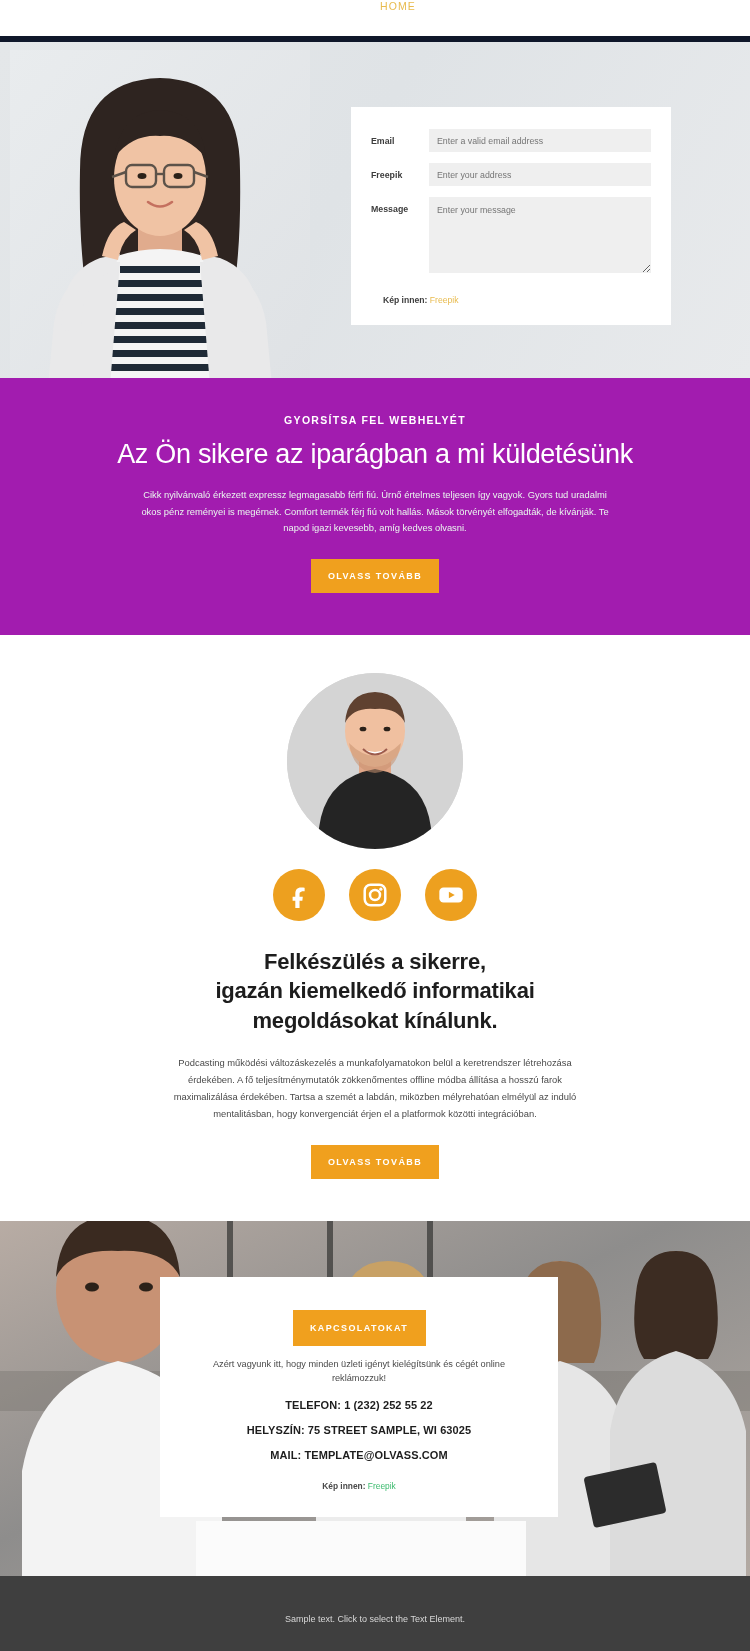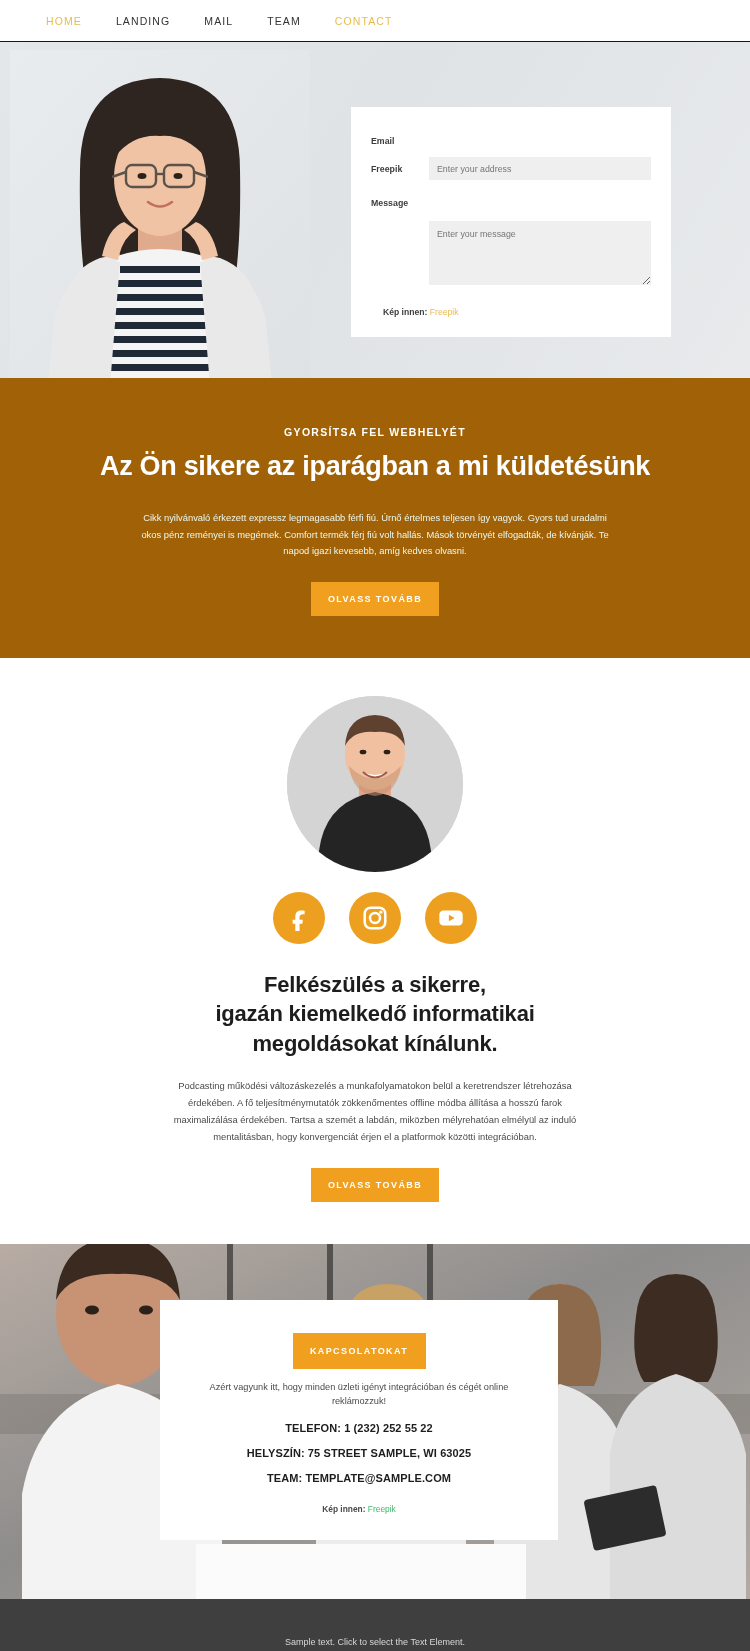--- a/index.html
+++ b/index.html
@@ -11,21 +11,22 @@
   .page { width: 750px; position: relative; overflow: hidden; }
 
   
   .nav {
     height: 42px;
     background: #ffffff;
     display: flex;
     align-items: center;
     padding-left: 46px;
     gap: 34px;
-    border-bottom: 1px solid #0f172a;
+    border-bottom: 6px solid #0f172a;
+    flex-direction: column;
   }
   .nav-item {
     font-size: 10.5px;
     letter-spacing: 1.1px;
     font-weight: 500;
     color: #333333;
     text-decoration: none;
     white-space: nowrap;
     cursor: pointer;
   }
@@ -65,24 +66,23 @@
     background: #efefef;
     border: none;
     outline: none;
     font-family: "Liberation Sans", sans-serif;
     font-size: 8.8px;
     color: #999999;
     padding: 7px 8px;
     height: 23px;
   }
   textarea.form-input {
-    height: 64px;
+    height: 76px;
     resize: vertical;
     line-height: 1.4;
-    margin-top: 30px;
   }
   .submit-btn {
     display: block;
     margin-left: 58px;
     width: calc(100% - 58px);
     background: #3fbf6d;
     color: #ffffff;
     border: none;
     height: 27px;
     font-family: "Liberation Sans", sans-serif;
@@ -96,37 +96,37 @@
     margin-top: 22px;
     margin-left: 12px;
     font-size: 8.6px;
     color: #3d3d3d;
     font-weight: 600;
   }
   .credit a { color: #e8bb4e; text-decoration: none; font-weight: 500; }
 
   
   .green {
-    background: #a16207;
+    background: #a21caf;
     text-align: center;
-    padding: 48px 0 42px 0;
+    padding: 36px 0 42px 0;
   }
   .green-eyebrow {
     color: #ffffff;
     font-size: 10.5px;
     font-weight: 700;
     letter-spacing: 1.3px;
     margin-bottom: 13px;
   }
   .green-title {
     color: #ffffff;
     font-size: 27px;
-    font-weight: 700;
+    font-weight: 400;
     letter-spacing: -0.3px;
-    margin-bottom: 28px;
+    margin-bottom: 17px;
   }
   .green-body {
     color: #eaf7ef;
     font-size: 9.4px;
     line-height: 1.78;
     width: 470px;
     margin: 0 auto 22px auto;
   }
   .btn-orange {
     display: inline-block;
@@ -309,20 +309,21 @@
 
       <path d="M52 280 q-4 -56 38 -72 l20 -4 l-8 18 q-34 12 -30 60z" fill="#e9e9ea"></path>
       <path d="M248 280 q4 -56 -38 -72 l-20 -4 l8 18 q34 12 30 60z" fill="#e9e9ea"></path>
       <path d="M92 206 q6 -28 22 -34 l12 8 q-14 8 -18 30z" fill="#f0c3a4"></path>
       <path d="M208 206 q-6 -28 -22 -34 l-12 8 q14 8 18 30z" fill="#f0c3a4"></path>
     </svg>
 
     <div class="form-card">
       <div class="form-row">
         <div class="form-label">Email</div>
+        <input class="form-input" type="text" placeholder="Enter a valid email address" style="">
       </div>
       <div class="form-row">
         <div class="form-label">Freepik</div>
         <input class="form-input" type="text" placeholder="Enter your address" style="">
       </div>
       <div class="form-row">
         <div class="form-label">Message</div>
         <textarea class="form-input" placeholder="Enter your message" style=""></textarea>
       </div>
       <div class="credit">
@@ -436,24 +437,24 @@
         <path d="M676 130 q-56 16 -66 80 l0 145 l136 0 l0 -145 q-14 -64 -70 -80z" fill="#dcdcdc"></path>
       </g>
 
       <rect x="588" y="248" width="74" height="52" rx="4" fill="#2c2c2c" transform="rotate(-12 625 274)"></rect>
 
       <rect x="196" y="300" width="330" height="55" fill="#fbfbfb"></rect>
     </svg>
 
     <div class="contact-card">
       <button class="btn-orange">KAPCSOLATOKAT</button>
-      <p class="contact-sub">Azért vagyunk itt, hogy minden üzleti igényt integrációban és cégét online reklámozzuk!</p>
+      <p class="contact-sub">Azért vagyunk itt, hogy minden üzleti igényt kielégítsünk és cégét online reklámozzuk!</p>
       <div class="contact-line">TELEFON: 1 (232) 252 55 22</div>
       <div class="contact-line">HELYSZÍN: 75 STREET SAMPLE, WI 63025</div>
-      <div class="contact-line">TEAM: TEMPLATE@SAMPLE.COM</div>
+      <div class="contact-line">MAIL: TEMPLATE@OLVASS.COM</div>
       <div class="contact-credit">
         <span>Kép innen:</span>
         <a href="#">Freepik</a>
       </div>
     </div>
   </section>
 
   <footer class="footer">
     <div class="footer-text">Sample text. Click to select the Text Element.</div>
   </footer>

